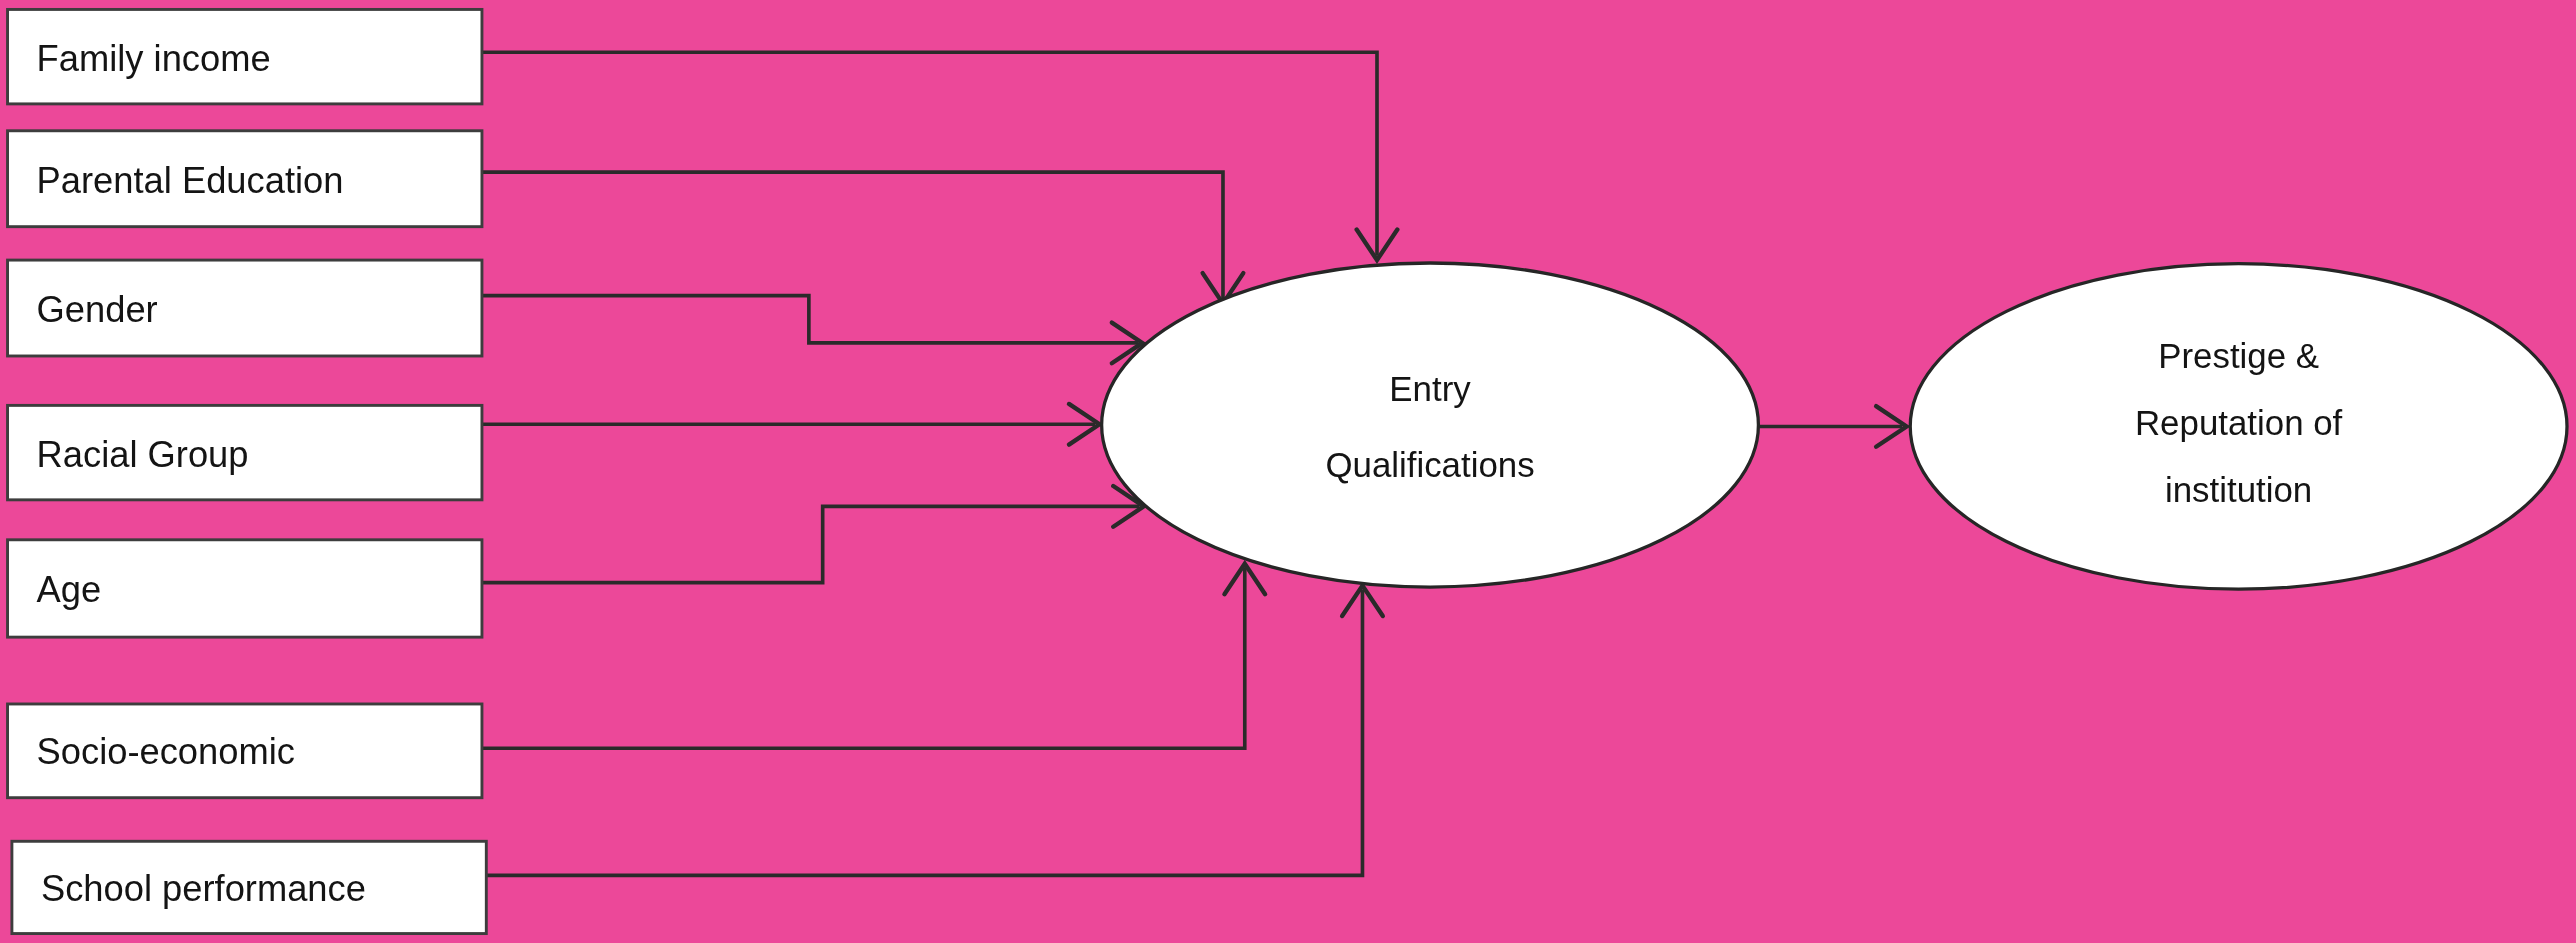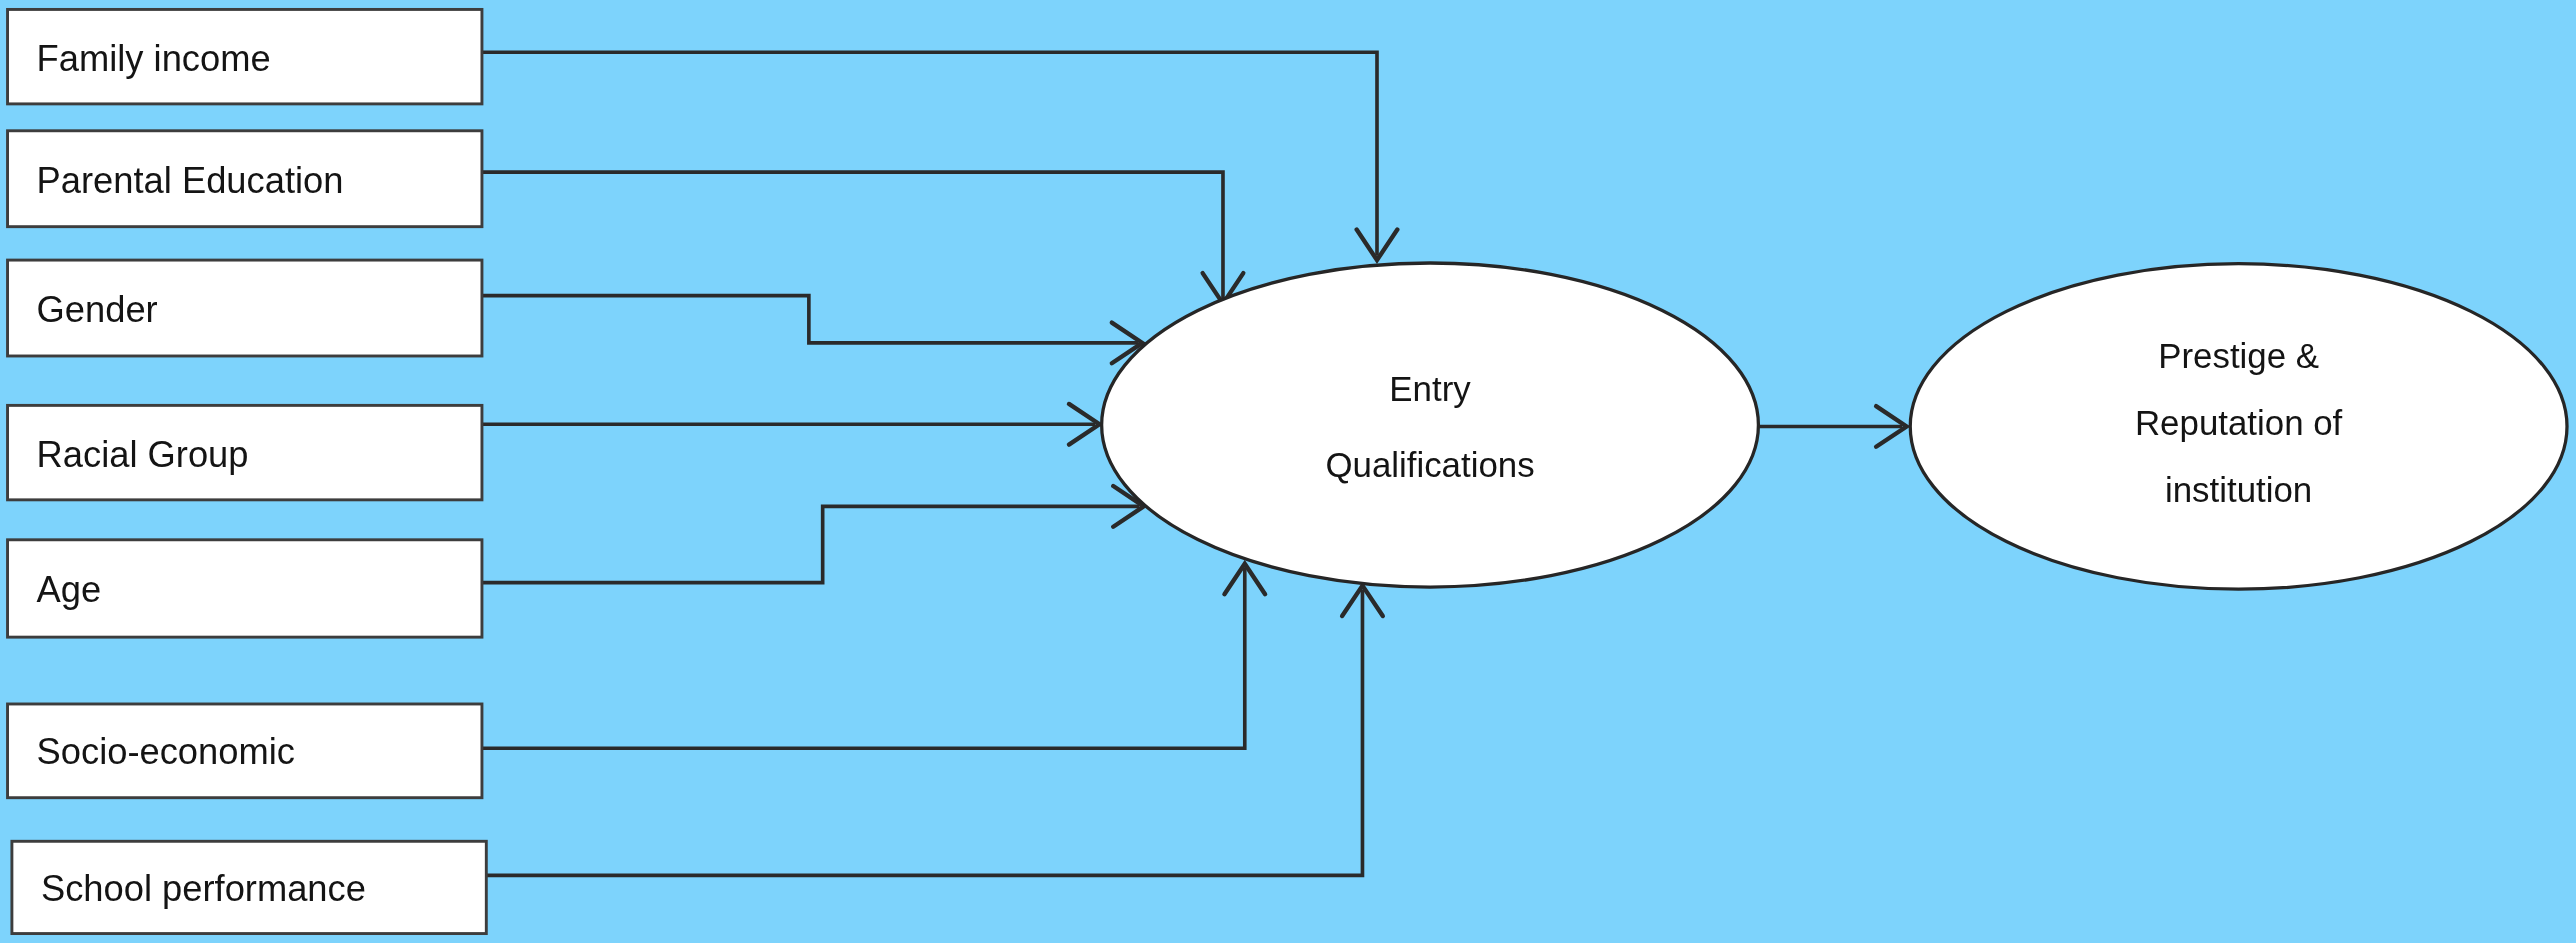--- a/index.html
+++ b/index.html
@@ -4,21 +4,21 @@
 <style>
   html, body {
     margin: 0;
     padding: 0;
     background: #ffffff;
   }
   .canvas {
     position: relative;
     width: 2576px;
     height: 943px;
-    background: #7dd3fc;
+    background: #ec4899;
     font-family: "Liberation Sans", sans-serif;
   }
   svg { display: block; }
   .box-rect {
     fill: #ffffff;
     stroke: #3d3d3d;
     stroke-width: 4;
   }
   .node-ellipse {
     fill: #ffffff;

